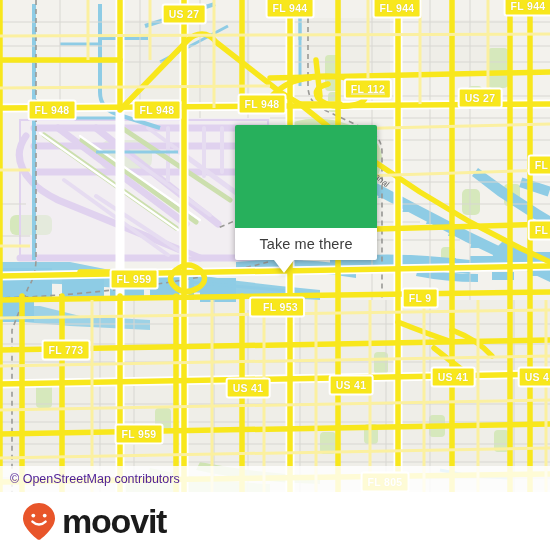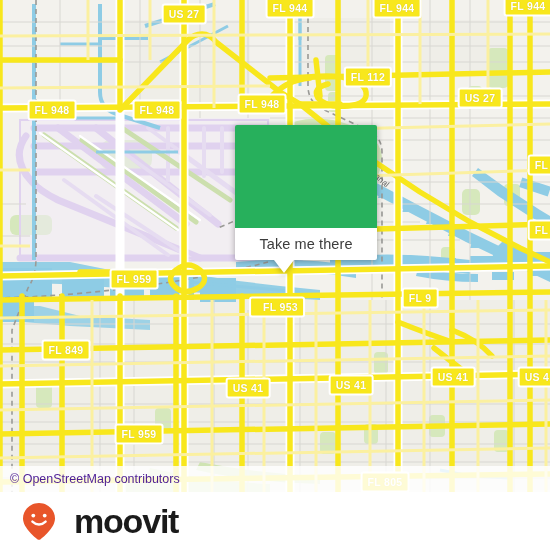--- a/index.html
+++ b/index.html
@@ -110,21 +110,21 @@
     display:flex;align-items:center;justify-content:space-between;
     box-sizing:border-box;
     padding:0 14px 0 22px;
   }
   #footer-title{
     color:#2b2b2b;
     font-size:16.5px;
     letter-spacing:.15px;
     white-space:nowrap;
   }
-  #brand{display:flex;align-items:center;gap:18px;}
+  #brand{display:flex;align-items:center;gap:6px;}
   #brand-wordmark{
     color:#1b1b1b;
     font-size:34px;
     font-weight:bold;
     letter-spacing:-1.2px;
     line-height:34px;
   }
 </style>
 </head>
 <body>
@@ -396,29 +396,29 @@
         </g>
 
       </g>
     </svg>
 
     <div id="shield-layer">
         <div class="shield" style="left: 184px; top: 14px;">US 27</div>
         <div class="shield" style="left: 290px; top: 8px;">FL 944</div>
         <div class="shield" style="left: 397px; top: 8px;">FL 944</div>
         <div class="shield" style="left: 528px; top: 6px;">FL 944</div>
-        <div class="shield" style="left: 368px; top: 77px;">FL 112</div>
+        <div class="shield" style="left: 368px; top: 89px; text-decoration: underline;">FL 112</div>
         <div class="shield" style="left: 480px; top: 98px;">US 27</div>
         <div class="shield" style="left: 52px; top: 110px;">FL 948</div>
         <div class="shield" style="left: 157px; top: 110px;">FL 948</div>
         <div class="shield" style="left: 262px; top: 104px;">FL 948</div>
         <div class="shield" style="left: 134px; top: 279px;">FL 959</div>
         <div class="shield" style="left: 277px; top: 307px; padding-left: 12px;">FL 953</div>
         <div class="shield" style="left: 420px; top: 298px;">FL 9</div>
-        <div class="shield" style="left: 66px; top: 350px;">FL 849</div>
+        <div class="shield" style="left: 66px; top: 350px;">FL 773</div>
         <div class="shield" style="left: 248px; top: 388px;">US 41</div>
         <div class="shield" style="left: 351px; top: 385px;">US 41</div>
         <div class="shield" style="left: 453px; top: 377px;">US 41</div>
         <div class="shield" style="left: 540px; top: 377px;">US 41</div>
         <div class="shield" style="left: 139px; top: 434px;">FL 959</div>
         <div class="shield" style="left: 385px; top: 482px;">FL 805</div>
         <div class="shield" style="left: 546px; top: 165px;">FL 9</div>
         <div class="shield" style="left: 546px; top: 230px;">FL 9</div>
       </div>
 

